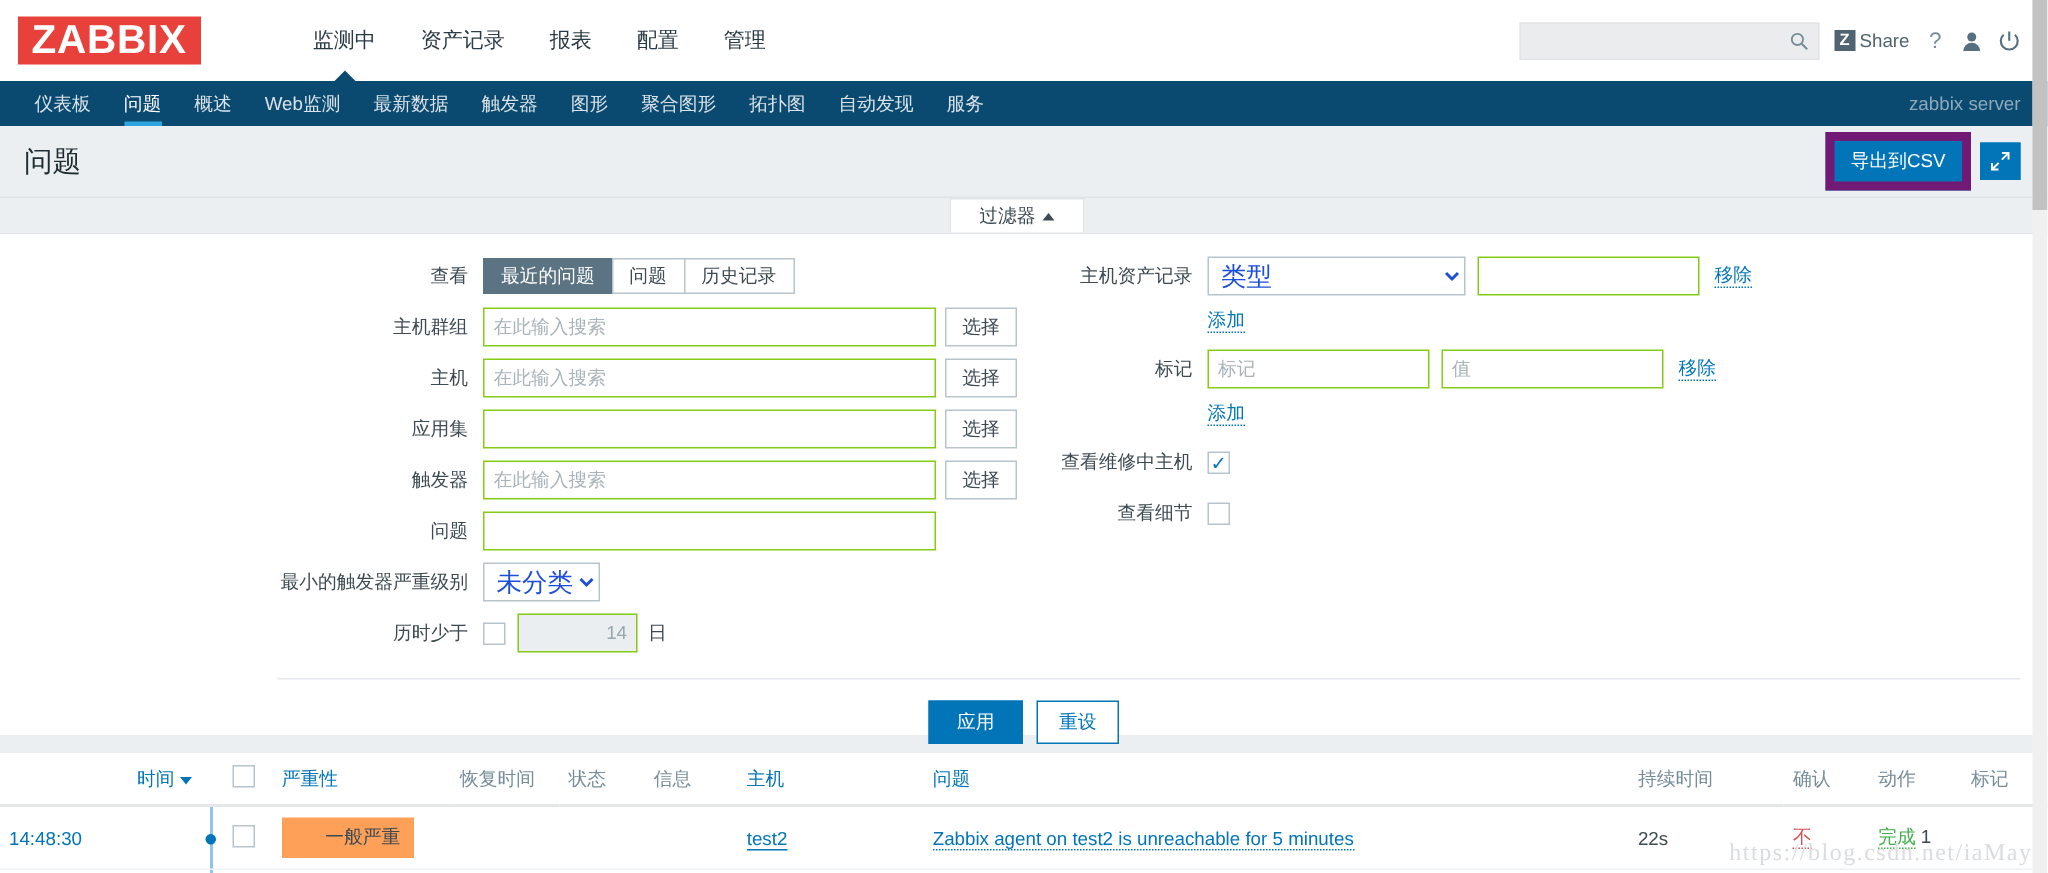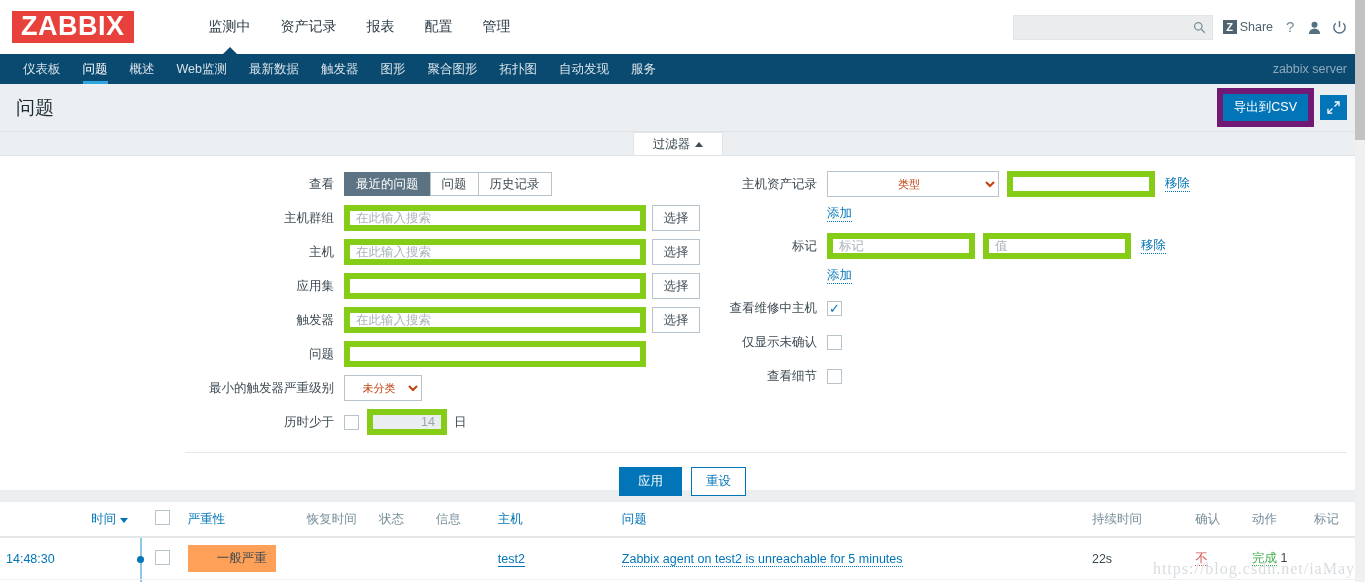--- a/index.html
+++ b/index.html
@@ -94,50 +94,50 @@
 
   
   .filterpanel {
     background:#fff; border-top:1px solid #dfe4e7;
     height:335px; padding-top:14px; position:relative;
   }
   .fcols { display:flex; }
   .fcol { display:flex; flex-direction:column; }
   .fcol.left { width: 700px; }
   .fcol.right { flex:1; }
-  .frow { display:flex; align-items:center; min-height:28px; margin-bottom:6px;margin-left:22px; }
+  .frow { display:flex; align-items:center; min-height:28px; margin-bottom:6px; }
   .flabel {
     text-align:right; font-size:12.5px; color:#3d4a52; padding-right:10px;
   }
   .fcol.left .flabel { width:322px; }
   .fcol.right .flabel { width:105px; }
   .inp {
-    height:26px; border:6px solid #84cc16; background:#fff; padding:0 6px;
+    height:26px; border:1px solid #84cc16; background:#fff; padding:0 6px;
     font-size:12.5px; color:#3d4a52; outline:none;
     font-family:"Liberation Sans", sans-serif;
   }
   .inp::placeholder { color:#a8b3ba; }
   .inp.w300 { width:302px; }
   .inp.w160 { width:148px; }
   .btn-select {
     height:26px; min-width:48px; padding:0 10px; margin-left:6px;
     border:1px solid #b8c4cb; background:#fff; color:#3d4a52; font-size:12.5px;
     cursor:pointer; font-family:"Liberation Sans", sans-serif;
   }
   .seg { display:flex; }
   .seg .sg {
     height:24px; padding:0 11px; border:1px solid #b8c4cb; margin-left:-1px;
     display:flex;align-items:center; font-size:12.5px; background:#fff;
     color:#3d4a52; cursor:pointer;
   }
   .seg .sg:first-child { margin-left:0; }
   .seg .sg.active { background:#5b7382; border-color:#5b7382; color:#fff; }
   select.sel {
-    height:26px; border:1px solid #b8c4cb; background:#fff; font-size:11px;
-    color:#c2410c; font-family:"Liberation Sans", sans-serif; padding-left:4px;text-align:center;
+    height:26px; border:1px solid #b8c4cb; background:#fff; font-size:17px;
+    color:#1d4ed8; font-family:"Liberation Sans", sans-serif; padding-left:4px;
   }
   .sel.w80 { width:78px; }
   .sel.w180 { width:172px; }
   .linkbtn {
     color:#0275b8; font-size:12.5px; cursor:pointer;
     border-bottom:1px dotted #0275b8; line-height:1.2;
   }
   .cbx {
     width:15px;height:15px;border:1px solid #b8c4cb;background:#fff;
     display:inline-flex;align-items:center;justify-content:center;cursor:pointer;
@@ -373,24 +373,20 @@
           <span class="linkbtn">添加</span>
         </div>
 
         <div class="frow">
           <div class="flabel">查看维修中主机</div>
           <span class="cbx checked">
             <span class="chk">✓</span>
           </span>
         </div>
 
-        <div class="frow">
-          <div class="flabel">仅显示未确认</div>
-          <span class="cbx"></span>
-        </div>
 
         <div class="frow">
           <div class="flabel">查看细节</div>
           <span class="cbx"></span>
         </div>
       </div>
     </div>
 
     <div class="fdivider"></div>
 

